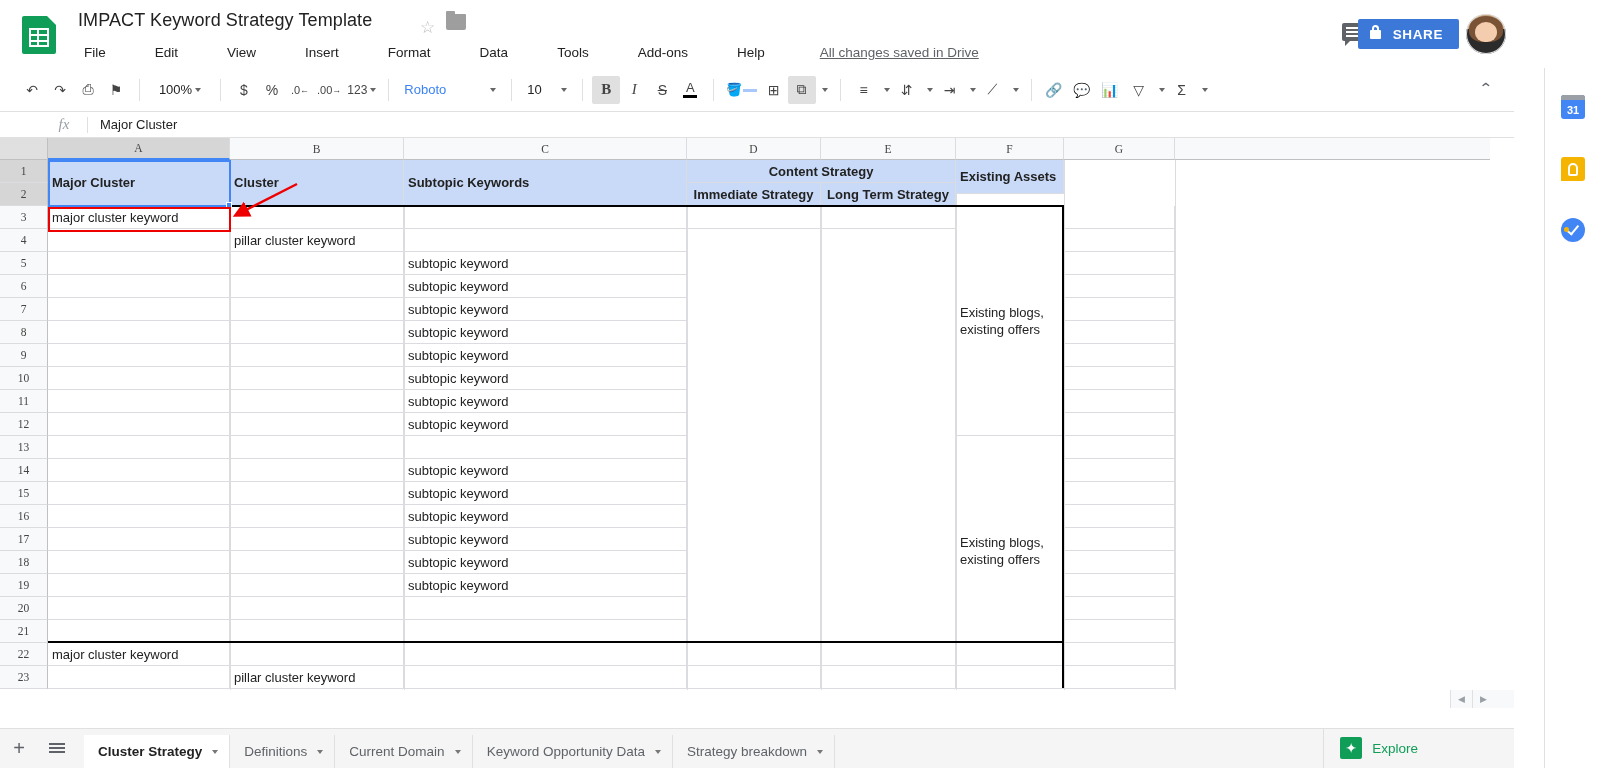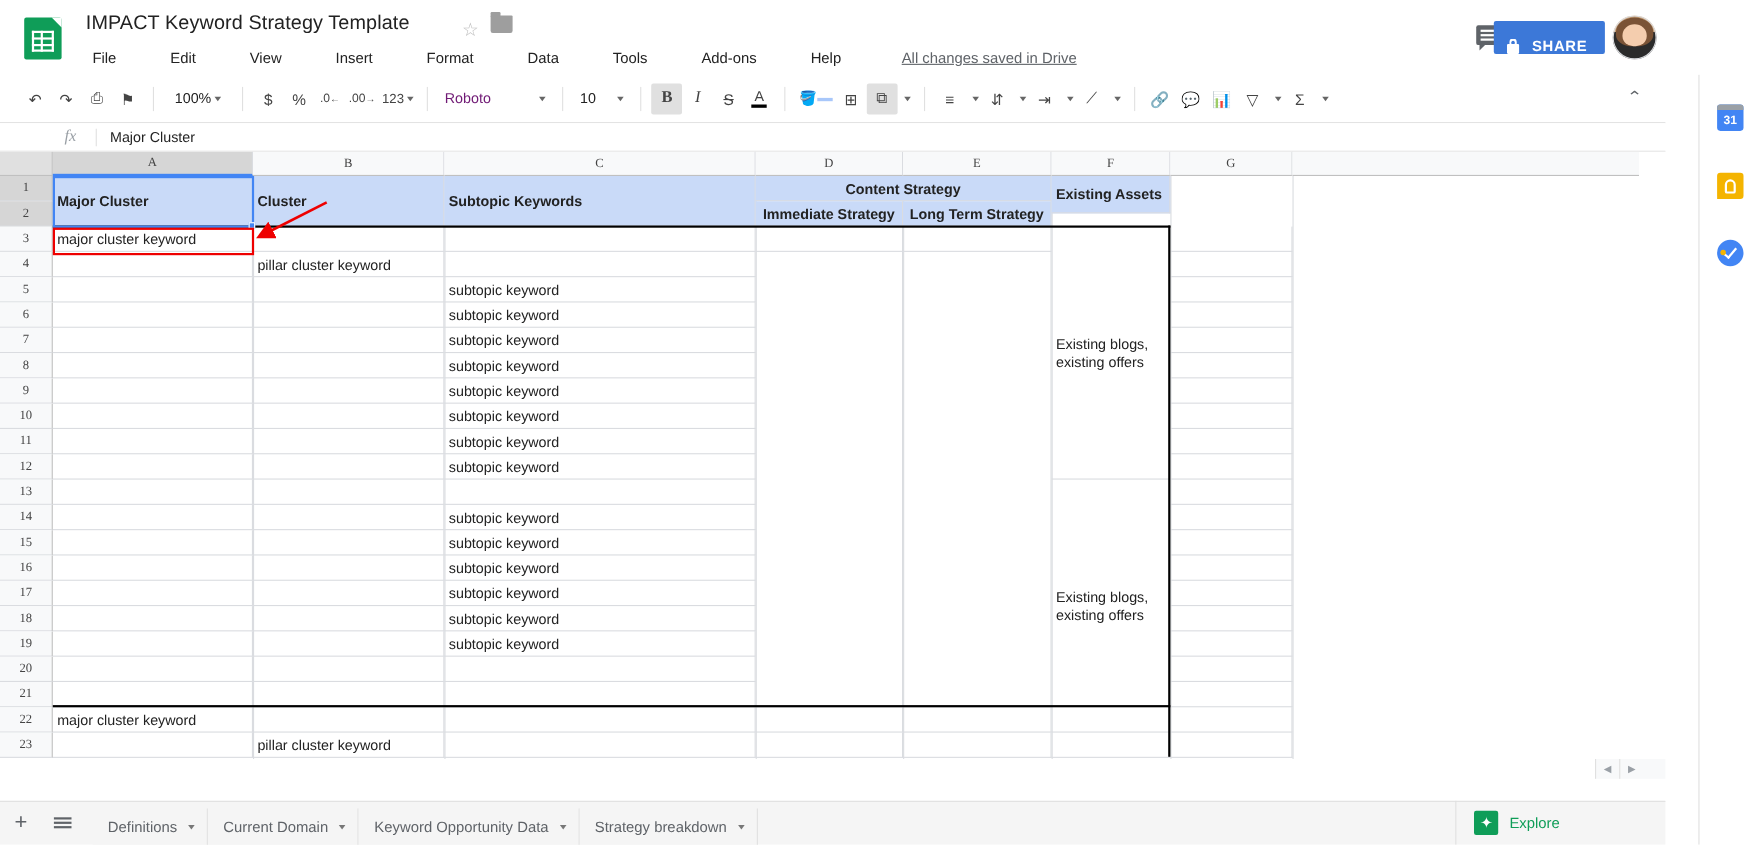--- a/index.html
+++ b/index.html
@@ -69,21 +69,21 @@
   .comment-icon i {
     position: absolute; left: 4px; top: 4px; width: 13px; height: 10px;
     background:
       linear-gradient(#fff,#fff) 0 0 / 100% 2px no-repeat,
       linear-gradient(#fff,#fff) 0 4px / 100% 2px no-repeat,
       linear-gradient(#fff,#fff) 0 8px / 100% 2px no-repeat;
   }
   .share-btn {
     position: absolute; right: 55px; top: 19px; height: 30px; padding: 0 16px 0 12px;
     background: #3c78d8; border-radius: 2px; color: #fff;
-    display: flex; align-items: flex-end; gap: 12px; cursor: pointer;
+    display: flex; align-items: center; gap: 12px; cursor: pointer;
     font-size: 13.5px; font-weight: bold; letter-spacing: .6px;
   }
   .lock-glyph { width: 11px; height: 9px; background: #fff; border-radius: 1px; position: relative; }
   .lock-glyph::before {
     content: ""; position: absolute; left: 2px; top: -5px; width: 7px; height: 6px;
     border: 2px solid #fff; border-bottom: none; border-radius: 4px 4px 0 0; box-sizing: border-box;
   }
   .avatar {
     position: absolute; right: 8px; top: 14px; width: 40px; height: 40px;
     border-radius: 50%; overflow: hidden; cursor: pointer;
@@ -117,21 +117,21 @@
     width: 0; height: 0; margin-left: 3px;
     border-left: 3.5px solid transparent; border-right: 3.5px solid transparent;
     border-top: 4px solid #666;
   }
   .tb-zoom {
     display: flex; align-items: center; justify-content: center;
     width: 62px; height: 26px; font-size: 13px; color: #222; cursor: pointer; border-radius: 2px;
   }
   .tb-font {
     display: flex; align-items: center; width: 104px; height: 26px;
-    font-size: 13px; color: #701a75; cursor: pointer; padding: 0 6px; border-radius: 2px;
+    font-size: 13px; color: #3b82f6; cursor: pointer; padding: 0 6px; border-radius: 2px;
     justify-content: space-between;
   }
   .tb-size {
     display: flex; align-items: center; width: 52px; height: 26px;
     font-size: 13px; color: #222; cursor: pointer; padding: 0 6px; border-radius: 2px;
     justify-content: space-between;
   }
   .bold-b { font-weight: bold; font-size: 15px; font-family: "Liberation Serif", serif; }
   .ital-i { font-style: italic; font-size: 15px; font-family: "Liberation Serif", serif; }
   .strike-s { text-decoration: line-through; font-size: 14px; }
@@ -615,20 +615,24 @@
     <div class="sc-arrow">◀</div>
     <div class="sc-arrow">▶</div>
   </div>
 
   <div class="sheetbar">
     <div class="sb-add">+</div>
     <div class="sb-all">
         <span class="sb-all-glyph"></span>
       </div>
     <div class="tabs">
+      <div class="tab active">
+        <span>Cluster Strategy</span>
+        <span class="caret"></span>
+      </div>
       <div class="tab">
         <span>Definitions</span>
         <span class="caret"></span>
       </div>
       <div class="tab">
         <span>Current Domain</span>
         <span class="caret"></span>
       </div>
       <div class="tab">
         <span>Keyword Opportunity Data</span>

